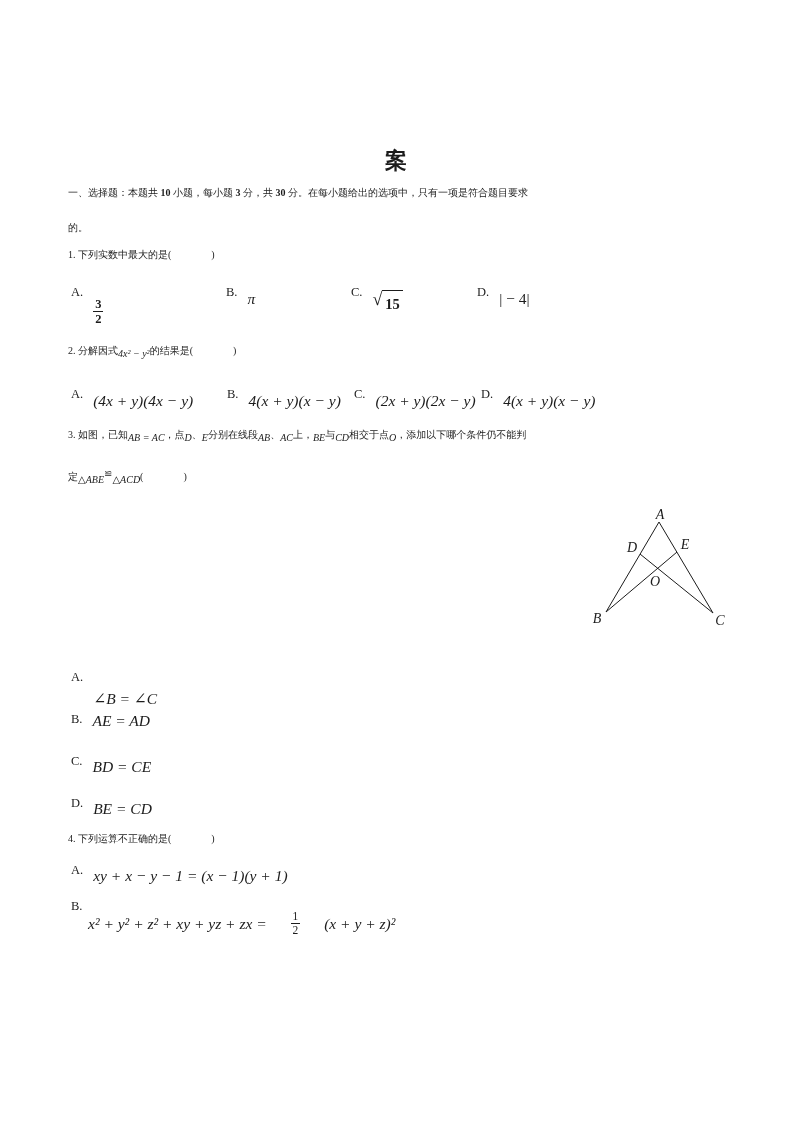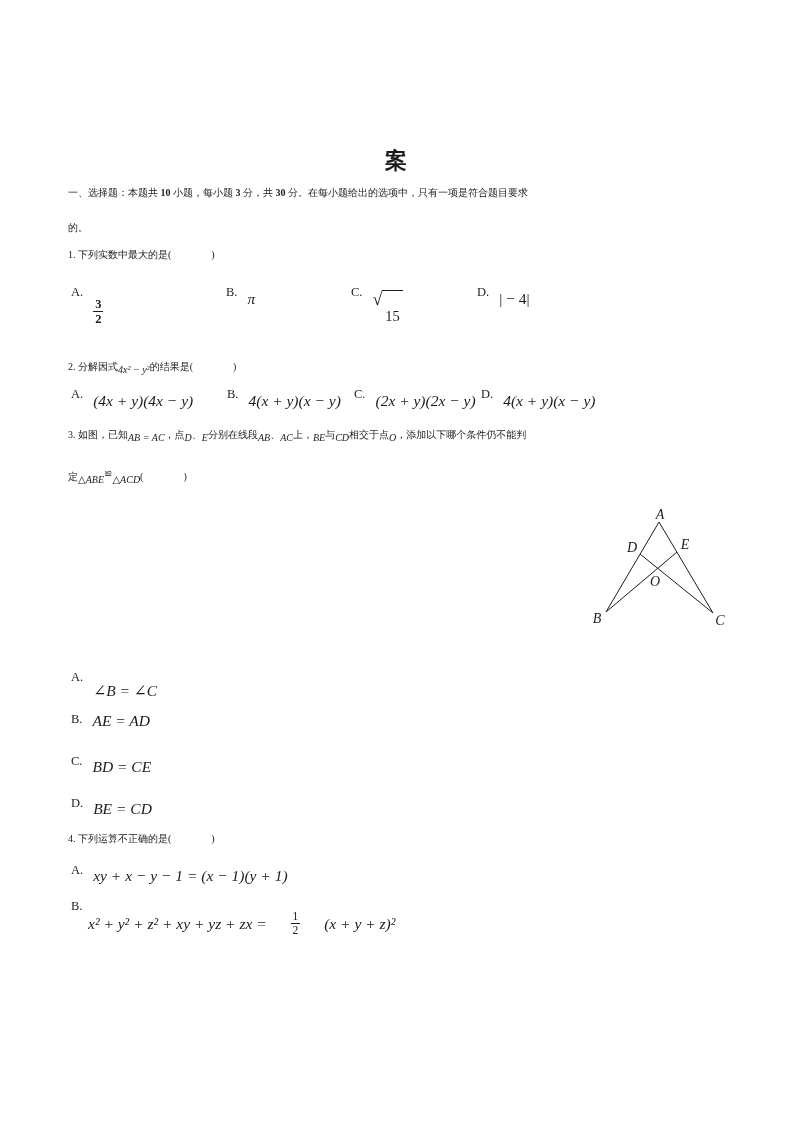--- a/index.html
+++ b/index.html
@@ -15,22 +15,22 @@
   .cong{position:relative;top:-3px;white-space:pre;}
   .opt{position:absolute;display:flex;align-items:flex-start;}
   .letter{font-size:12.5px;margin-right:10px;white-space:pre;}
   .omath{font-size:15.5px;font-style:italic;margin-top:5px;white-space:pre;}
   .frac{display:flex;flex-direction:column;align-items:center;margin-top:12px;
         font-size:12.5px;font-weight:600;line-height:1.15;}
   .fnum{border-bottom:1.2px solid #1c1c1c;padding:0 2px;}
   .fden{padding:0 2px;}
   .sqrt{display:flex;align-items:flex-start;margin-top:5px;}
   .radsign{font-size:18px;line-height:1.05;}
-  .radicand{font-size:14.5px;font-weight:400;border-top:1.3px solid #1c1c1c;
-            padding:16px 3px;line-height:1.35;}
+  .radicand{font-size:14.5px;font-weight:700;border-top:1.3px solid #1c1c1c;
+            padding:4px 3px;line-height:1.35;}
   .q4b-formula{position:absolute;display:flex;align-items:center;
                font-size:15.5px;font-style:italic;white-space:pre;gap:16px;}
   .ifrac{display:inline-flex;flex-direction:column;align-items:center;
          font-size:11.5px;font-style:normal;line-height:1.15;margin:0 4px;}
   .figure-svg text{font-style:italic;font-size:14px;fill:#1c1c1c;
                    font-family:"Liberation Serif","DejaVu Serif",serif;}
   .figure-svg path{stroke:#1c1c1c;stroke-width:1;fill:none;}
 </style>
 </head>
 <body>
@@ -59,21 +59,21 @@
     <span class="sqrt">
         <span class="radsign">√</span>
         <span class="radicand">15</span>
       </span>
   </div>
   <div class="opt" style="left:477px;top:285px">
     <span class="letter">D.</span>
     <span class="omath" style="font-style:normal">| − 4|</span>
   </div>
 
-  <div class="line" style="top:360px"><span class="seg-cn">2. 分解因式</span><span class="seg-m">4x² − y²</span><span class="seg-cn">的结果是(　　　　)</span></div>
+  <div class="line" style="top:344px"><span class="seg-cn">2. 分解因式</span><span class="seg-m">4x² − y²</span><span class="seg-cn">的结果是(　　　　)</span></div>
   <div class="opt" style="left:71px;top:387px">
     <span class="letter">A.</span>
     <span class="omath">(4x + y)(4x − y)</span>
   </div>
   <div class="opt" style="left:227px;top:387px">
     <span class="letter">B.</span>
     <span class="omath">4(x + y)(x − y)</span>
   </div>
   <div class="opt" style="left:354px;top:387px">
     <span class="letter">C.</span>
@@ -95,21 +95,21 @@
     <text x="77" y="22" text-anchor="middle">A</text>
     <text x="14" y="126" text-anchor="middle">B</text>
     <text x="137" y="128" text-anchor="middle">C</text>
     <text x="49" y="55" text-anchor="middle">D</text>
     <text x="102" y="52" text-anchor="middle">E</text>
     <text x="72" y="89" text-anchor="middle">O</text>
   </svg>
 
   <div class="opt" style="left:71px;top:670px">
     <span class="letter">A.</span>
-    <span class="omath" style="margin-top:12px">∠B = ∠C</span>
+    <span class="omath" style="margin-top:20px">∠B = ∠C</span>
   </div>
   <div class="opt" style="left:71px;top:712px">
     <span class="letter">B.</span>
     <span class="omath" style="margin-top:0">AE = AD</span>
   </div>
   <div class="opt" style="left:71px;top:754px">
     <span class="letter">C.</span>
     <span class="omath" style="margin-top:4px">BD = CE</span>
   </div>
   <div class="opt" style="left:71px;top:796px">

